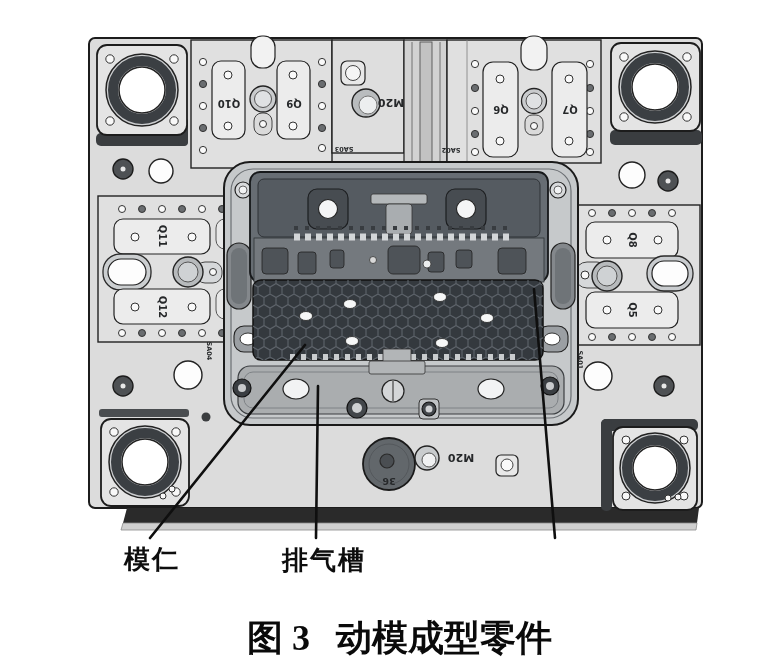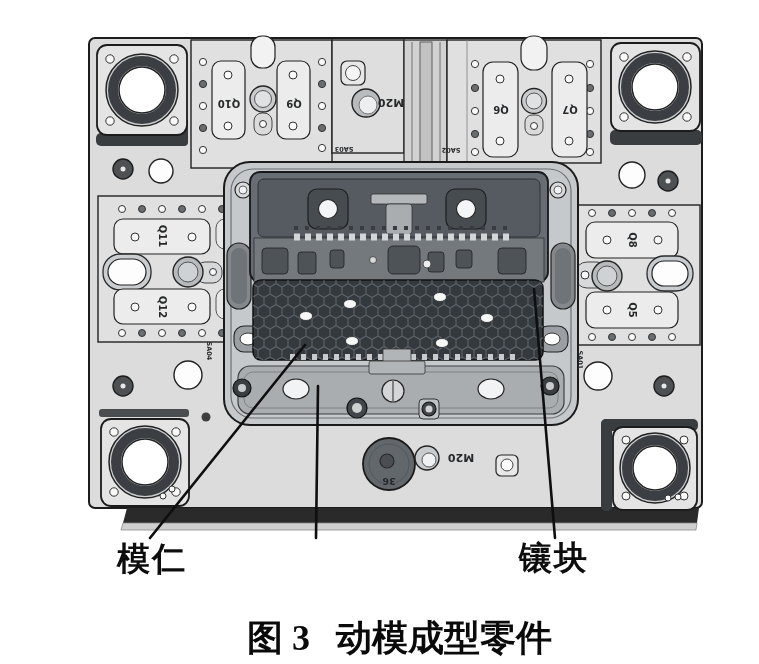--- a/index.html
+++ b/index.html
@@ -1,21 +1,21 @@
 <!DOCTYPE html>
 <html><head>
 <meta charset="utf-8">
 <style>
   html,body{margin:0;padding:0;background:#ffffff;}
   #page{position:relative;width:759px;height:664px;background:#ffffff;overflow:hidden;
         font-family:"Liberation Sans","DejaVu Sans",sans-serif;}
   #drawing{position:absolute;left:0;top:0;}
   .part-label{position:absolute;transform:translate(-50%,-50%);
         font-family:"Liberation Serif","DejaVu Serif",serif;
-        font-weight:700;font-size:33px;color:#0d0d0d;letter-spacing:2px;white-space:nowrap;}
+        font-weight:700;font-size:26px;color:#0d0d0d;letter-spacing:2px;white-space:nowrap;}
   #caption{position:absolute;left:20px;top:614px;width:759px;text-align:center;
         font-family:"Liberation Serif","DejaVu Serif",serif;
         font-weight:700;font-size:36px;color:#0a0a0a;white-space:nowrap;}
   #caption .cap-prefix{margin-right:26px;}
   svg text.mark{font-family:"DejaVu Sans","Liberation Sans",sans-serif;font-weight:bold;fill:#26282a;}
 </style>
 </head>
 <body>
 
 <div id="page">
@@ -359,19 +359,19 @@
   </g>
 
   <g stroke="#0f0f0f" stroke-width="2.6" stroke-linecap="round">
     <line x1="305" y1="345" x2="150" y2="538"></line>
     <line x1="318" y1="386" x2="316" y2="538"></line>
     <line x1="534" y1="289" x2="555" y2="538"></line>
   </g>
 </svg>
 
 <div class="part-label" style="left:152px;top:559px">模仁</div>
-<div class="part-label" style="left:554px;top:558px">镶块</div>
+<div class="part-label" style="left:324px;top:560px">排气槽</div>
 
 <div id="caption">
   <span class="cap-prefix">图 3</span><span class="cap-title">动模成型零件</span>
 </div>
 
 </div>
 
 </body></html>

